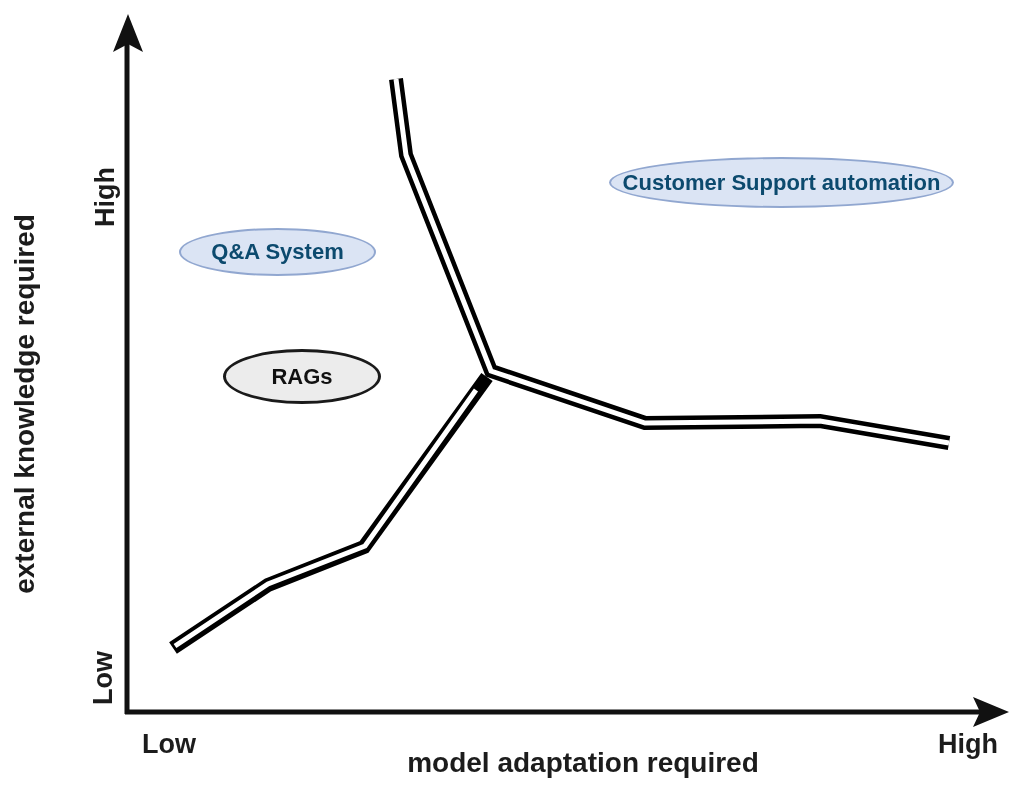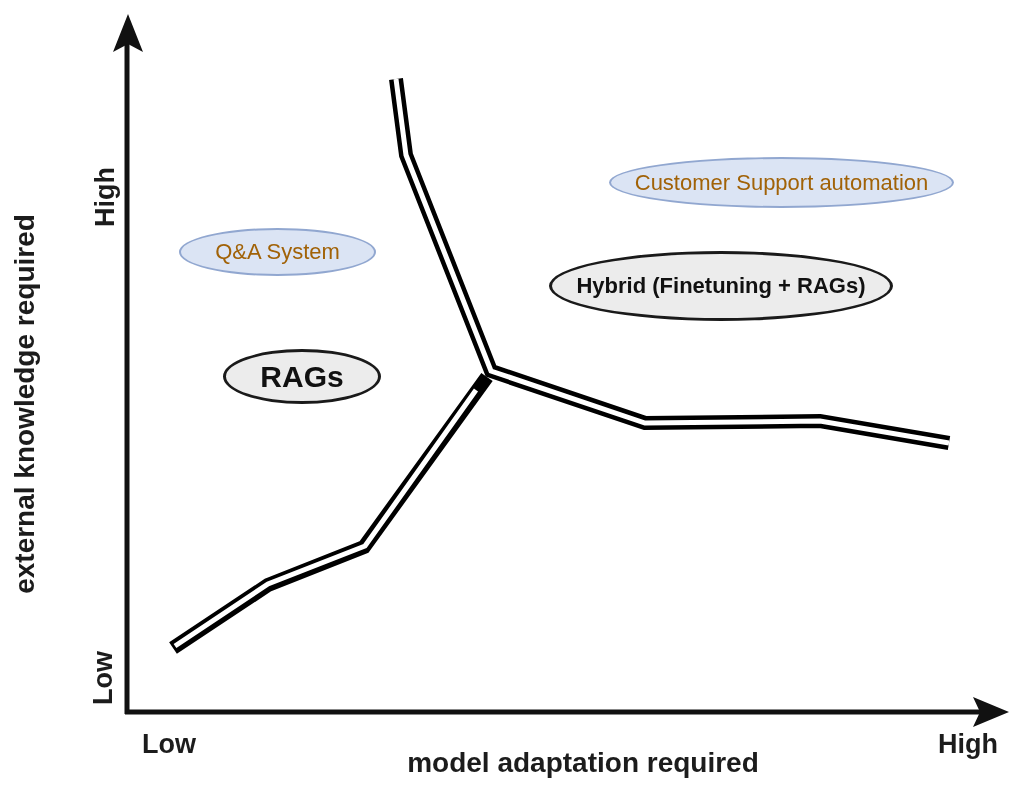--- a/index.html
+++ b/index.html
@@ -17,32 +17,32 @@
     border-radius:50%;
     display:flex;align-items:center;justify-content:center;
     white-space:nowrap;
     text-align:center;
     box-sizing:border-box;
   }
   .bubble-blue{
     background:#dbe4f4;
     border:2px solid #91a7d0;
     font-size:22px;
-    font-weight:400;
-    color:#a16207;
+    font-weight:700;
+    color:#0c4a6e;
   }
   .bubble-gray{
     background:#ececec;
     border:3px solid #1a1a1a;
     font-size:22px;
     font-weight:700;
     color:#111111;
   }
   .b-qa{left:179px;top:228px;width:197px;height:48px;}
-  .b-rags{left:223px;top:349px;width:158px;height:55px;font-size:30px;}
+  .b-rags{left:223px;top:349px;width:158px;height:55px;font-size:22px;}
   .b-customer{left:609px;top:157px;width:345px;height:51px;}
   .b-hybrid{left:549px;top:251px;width:344px;height:70px;}
   .b-finetuning{left:548px;top:520px;width:194px;height:60px;}
   .b-summarisation{left:680px;top:599px;width:233px;height:54px;}
   .axis-text{
     position:absolute;
     font-weight:700;
     white-space:nowrap;
     color:#1c1c1c;
   }
@@ -88,15 +88,14 @@
   <div class="axis-text rot y-title">external knowledge required</div>
   <div class="axis-text rot y-high">High</div>
   <div class="axis-text rot y-low">Low</div>
   <div class="axis-text ctr x-low">Low</div>
   <div class="axis-text ctr x-high">High</div>
   <div class="axis-text ctr x-title">model adaptation required</div>
 
   <div class="bubble bubble-blue b-qa">Q&amp;A System</div>
   <div class="bubble bubble-gray b-rags">RAGs</div>
   <div class="bubble bubble-blue b-customer">Customer Support automation</div>
-  <div class="bubble bubble-gray b-hybrid">Hybrid (Finetuning + RAGs)</div>
 
 </div>
 
 </body></html>

